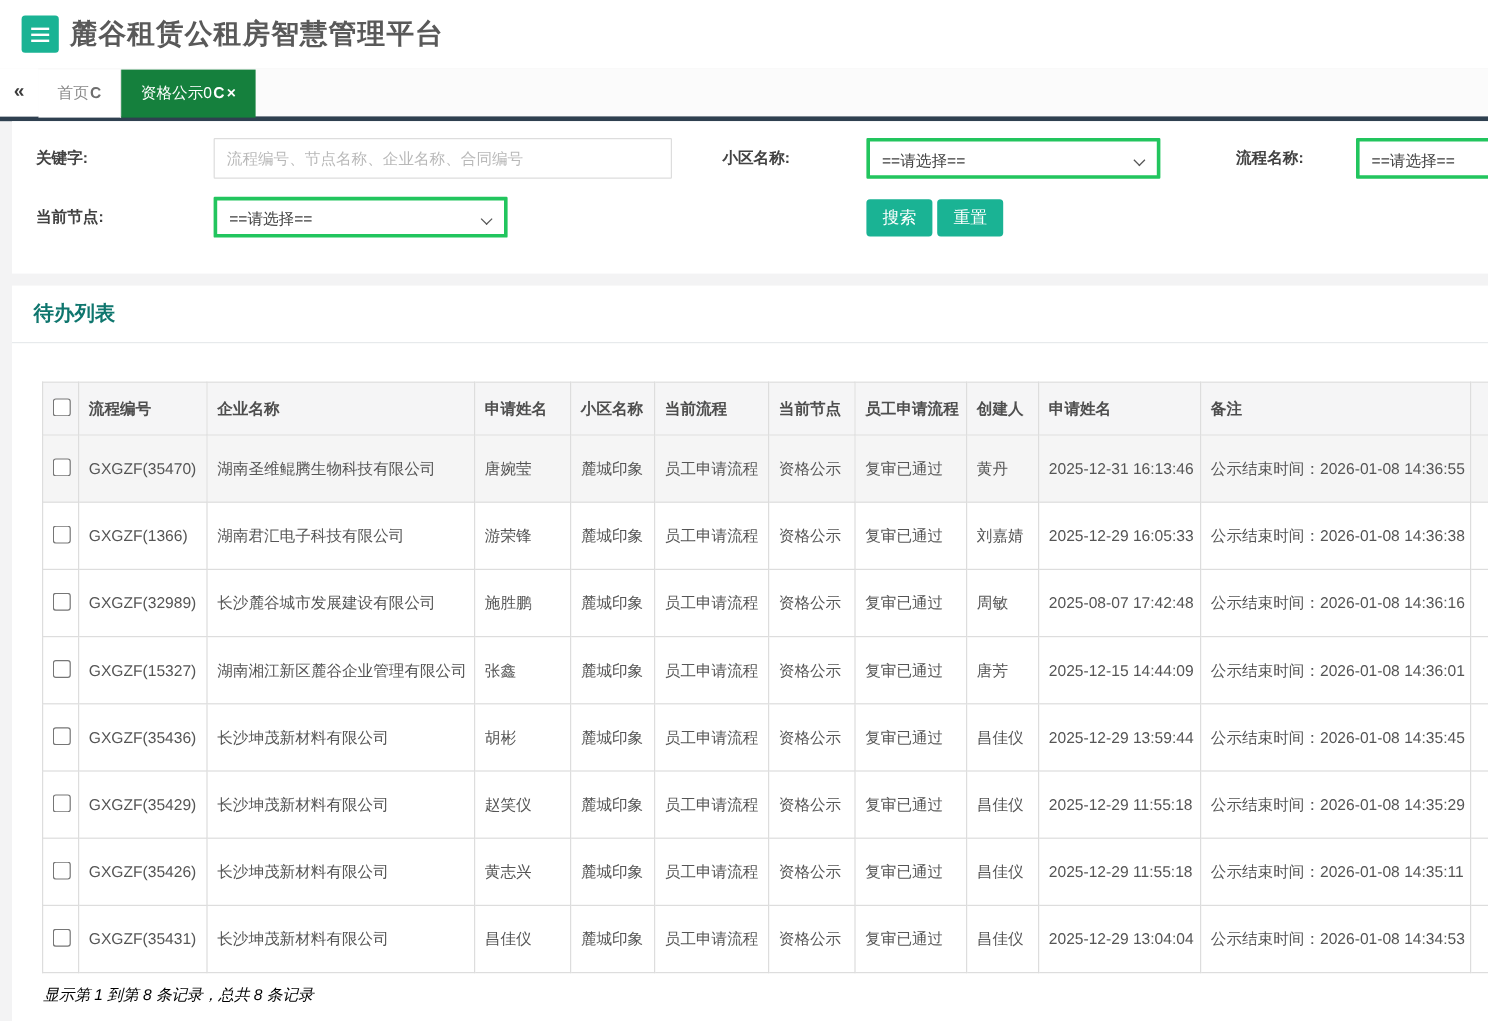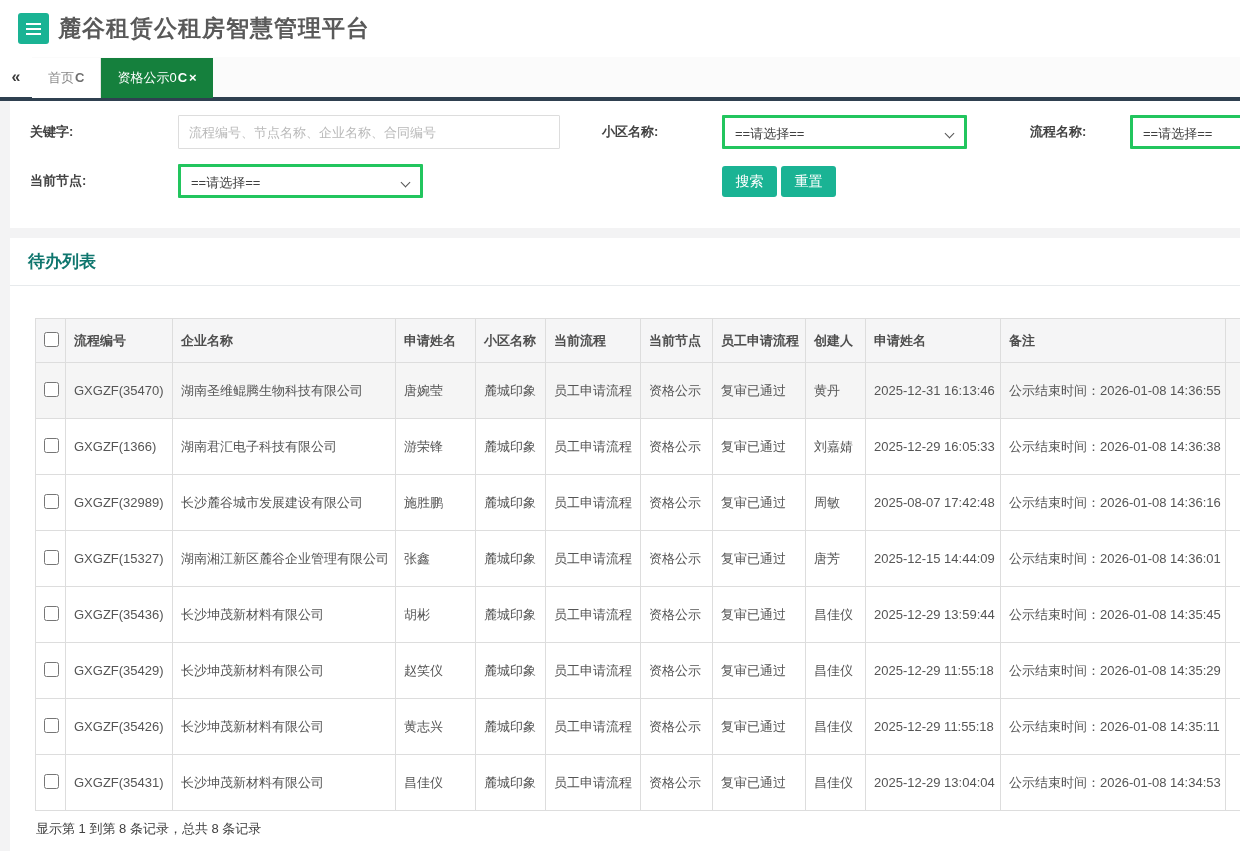--- a/index.html
+++ b/index.html
@@ -83,21 +83,21 @@
     border-collapse:collapse; table-layout:fixed; background:#fff;
     font-size:13px; color:#555;
   }
   table.grid th, table.grid td { border:1px solid #ddd; padding:8px; text-align:left; overflow:hidden; white-space:nowrap; }
   table.grid thead th { background:#f5f5f6; font-weight:700; color:#4e4e4e; height:44px;margin-top:40px; }
   table.grid tbody tr { height:56px; }
   table.grid tbody tr.hovered td { background:#f5f5f5; }
   td.cb, th.cb { text-align:center; padding:8px 4px; }
   input[type=checkbox] { width:15px; height:15px; cursor:pointer; }
   td.action-cell { padding:0; }
-  .table-footer { position:absolute; left:26px; top:582px; font-size:13px; color:#404040; }
+  .table-footer { position:absolute; left:26px; top:582px; font-size:13px; color:#000000;font-style:italic; }
 </style>
 </head>
 <body>
 
 <div class="app-header">
   <div class="menu-btn">
     <span class="bar"></span>
       <span class="bar"></span>
       <span class="bar"></span>
   </div>

